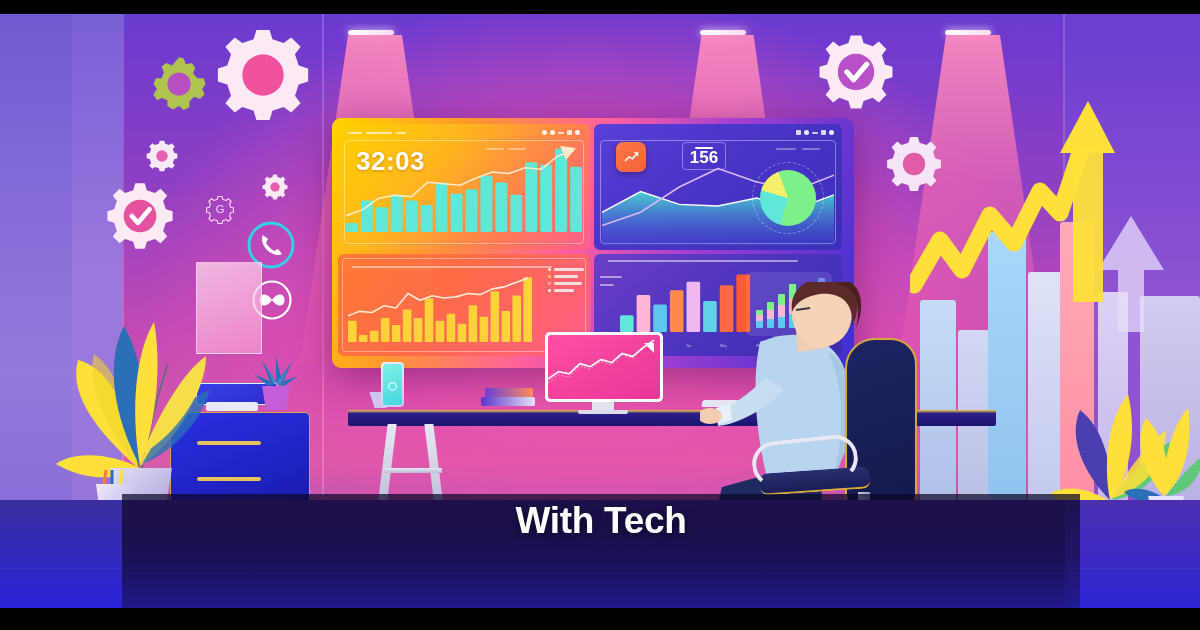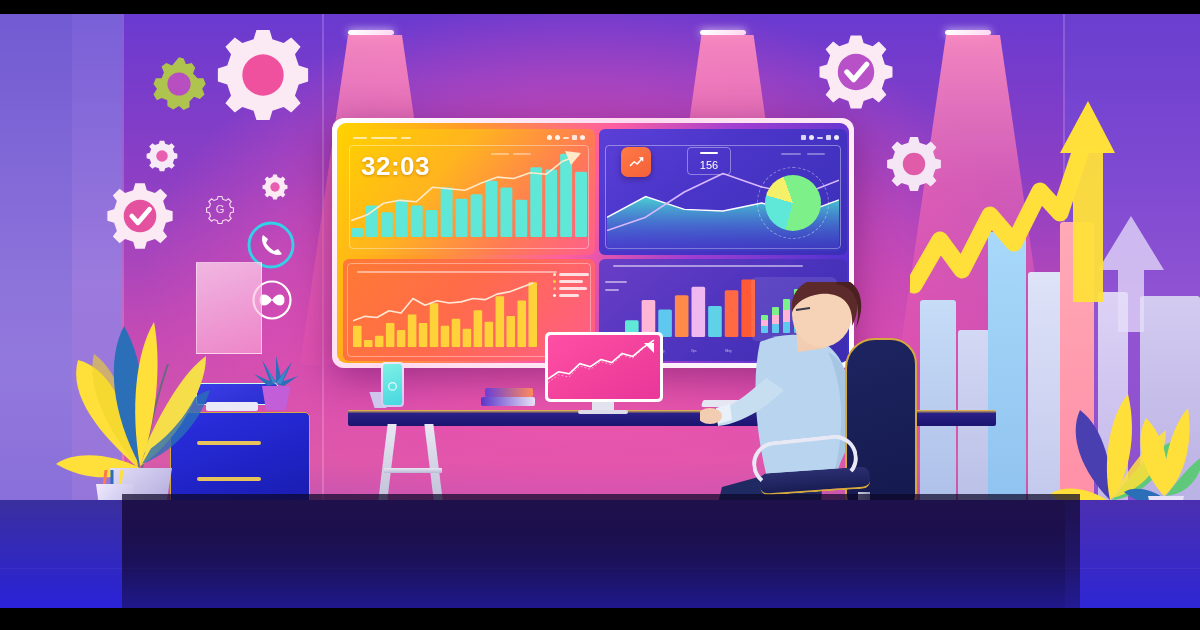--- a/index.html
+++ b/index.html
@@ -50,21 +50,21 @@
 
   
   .bgbar { position:absolute; border-radius:3px 3px 0 0; }
 
   
   .zigzag { position:absolute; right:60px; top:95px; width:230px; height:240px; }
 
   
   .monitor {
     position:absolute; left:332px; top:118px; width:522px; height:250px;
-    border-radius:12px; padding:5px;
+    border-radius:12px; 
     background:linear-gradient(135deg,#ffffff 0%,#ffd9ef 40%,#ffffff 100%);
     box-shadow:0 10px 40px rgba(60,0,80,.45);
   }
   .screen { position:relative; width:100%; height:100%; border-radius:9px; overflow:hidden;
     background:linear-gradient(110deg,#ffd400 0%,#ff9a2a 22%,#ff5fa0 46%,#a43fd0 66%,#3b2fd0 100%); }
 
   .panel { position:absolute; border-radius:6px; overflow:hidden; }
   .p-tl { left:6px;  top:6px;   width:252px; height:126px; }
   .p-tr { left:262px;top:6px;   width:248px; height:126px; }
   .p-bl { left:6px;  top:136px; width:252px; height:102px; }
@@ -92,21 +92,21 @@
   .micro-legend { position:absolute; right:6px; top:14px; }
   .ml-row { display:flex; align-items:center; gap:3px; margin-bottom:4px; }
   .ml-dot { width:3px; height:3px; border-radius:50%; }
   .ml-bar { height:3px; border-radius:2px; background:rgba(255,255,255,.8); }
 
   .badge-orange { position:absolute; left:22px; top:18px; width:30px; height:30px; border-radius:7px;
     background:linear-gradient(145deg,#ff7a45,#f4603a); display:flex; align-items:center; justify-content:center;
     box-shadow:0 2px 6px rgba(0,0,0,.3); }
   .kpi-card { position:absolute; left:88px; top:18px; width:44px; height:28px; border-radius:4px;
     border:1px solid rgba(255,255,255,.38); display:flex; align-items:flex-end; justify-content:center; }
-  .kpi-val { font-size:11px; font-weight:400; color:#fff; line-height:1; padding-bottom:3px; }
+  .kpi-val { font-size:17px; font-weight:700; color:#fff; line-height:1; padding-bottom:3px; }
   .kpi-top { position:absolute; top:4px; left:50%; transform:translateX(-50%); width:18px; height:2px; background:#fff; border-radius:1px; }
 
   .pie { position:absolute; border-radius:50%; }
   .pie-ring { position:absolute; border-radius:50%; border:1px dashed rgba(255,255,255,.4); }
 
   .stackcard { position:absolute; right:10px; top:18px; width:86px; height:64px; border-radius:6px;
     background:rgba(255,255,255,.10); }
   .stackcol { position:absolute; bottom:8px; width:7px; border-radius:1px; overflow:hidden; display:flex; flex-direction:column-reverse; }
   .seg { width:100%; }
 
@@ -628,17 +628,18 @@
     <polyline points="38,50 47,60 64,40" fill="none" stroke="#fff" stroke-width="7" stroke-linecap="round" stroke-linejoin="round"></polyline>
   </svg>
 
   <svg class="icon-abs" style="left:886px;top:136px;width:56px;height:56px" viewBox="0 0 100 100">
     <path d="M43 2 L57 2 L60 12 L72 16 L80 10 L90 20 L84 28 L88 40 L98 43 L98 57 L88 60 L84 72 L90 80 L80 90 L72 84 L60 88 L57 98 L43 98 L40 88 L28 84 L20 90 L10 80 L16 72 L12 60 L2 57 L2 43 L12 40 L16 28 L10 20 L20 10 L28 16 L40 12 Z" fill="#f4e6f4"></path>
     <circle cx="50" cy="50" r="20" fill="#e05ba8"></circle>
   </svg>
 
   <div class="title-overlay"></div>
   <div class="title-text">
+    <div>With Tech</div>
   </div>
 
   <div class="letterbox-top"></div>
   <div class="letterbox-bot"></div>
 </div>
 
 </body></html>

